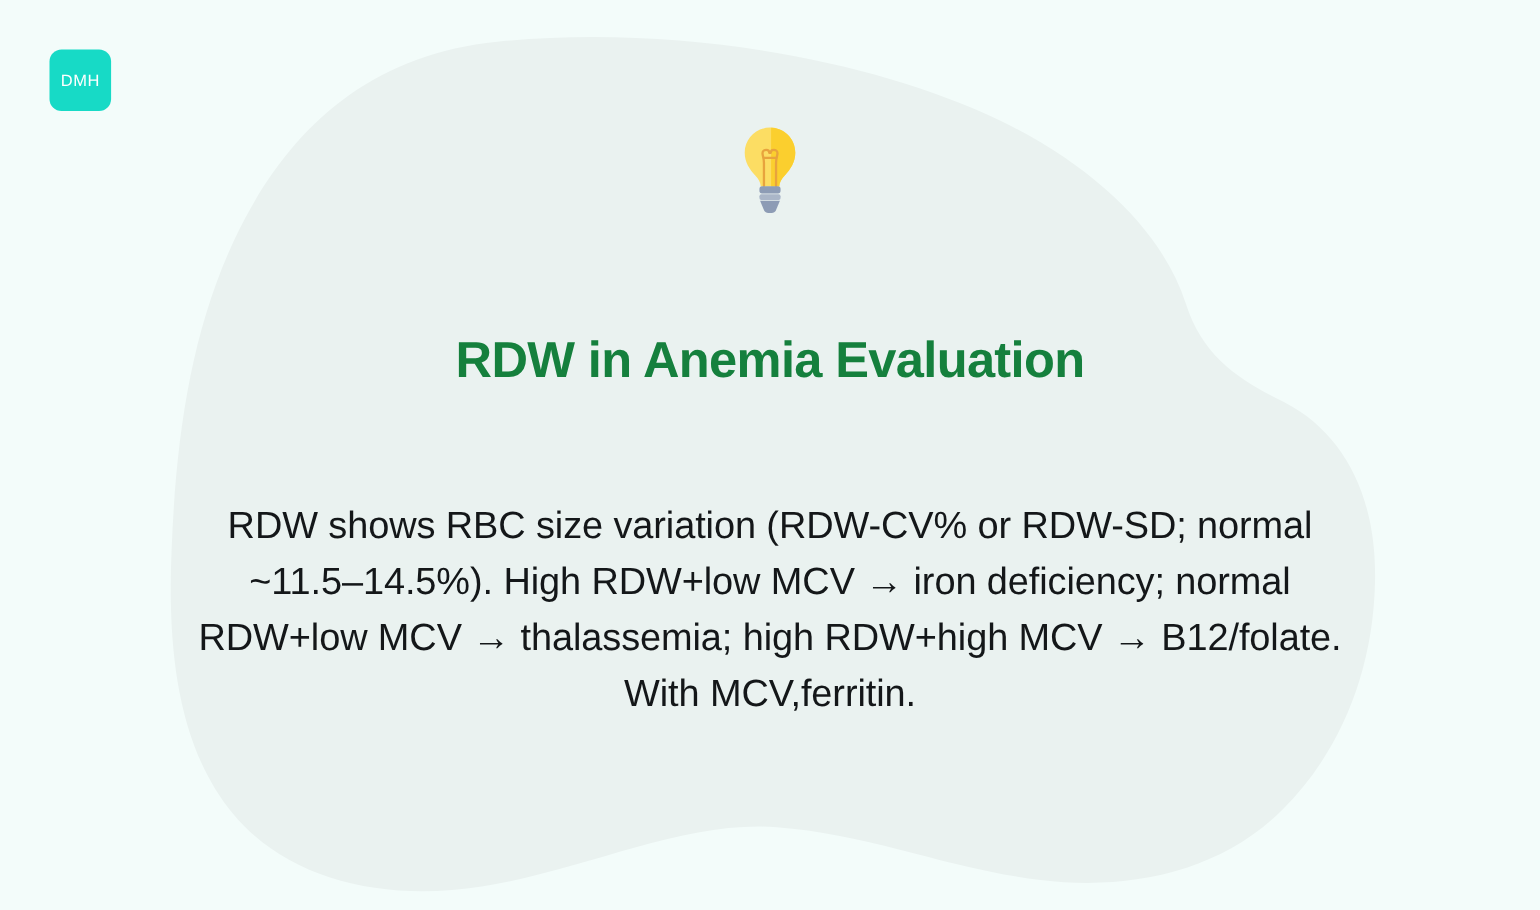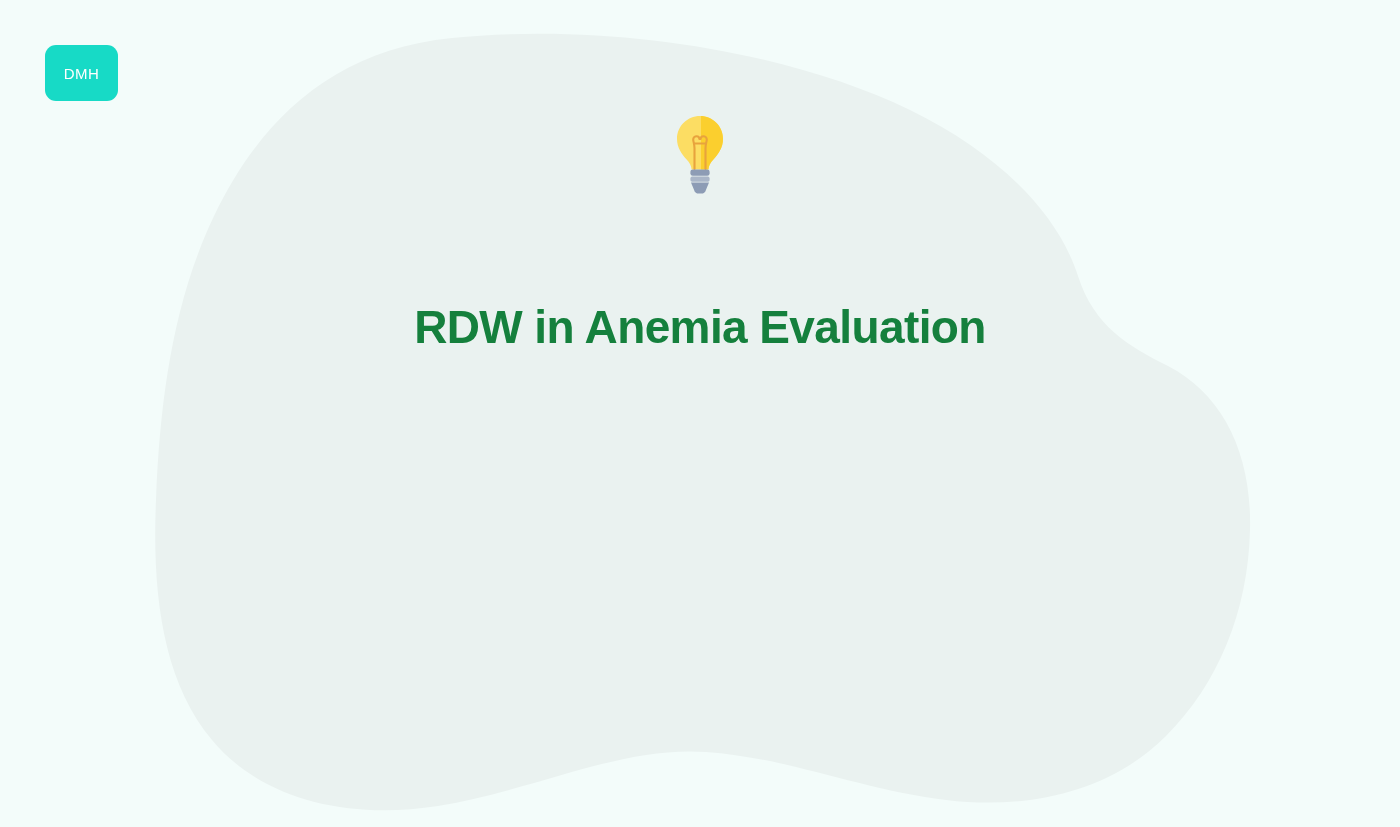--- a/index.html
+++ b/index.html
@@ -31,21 +31,21 @@
     height: 827px;
     z-index: 0;
     pointer-events: none;
   }
 
   
   #brand-badge {
     position: absolute;
     left: 45px;
     top: 45px;
-    width: 73px;
+    width: 56px;
     height: 56px;
     border-radius: 11px;
     background: #17dac6;
     display: flex;
     align-items: center;
     justify-content: center;
     z-index: 3;
   }
   #brand-badge-label {
     color: #ffffff;
@@ -152,15 +152,16 @@
       <path fill="none" stroke="#e8a33d" stroke-width="2.1" stroke-linecap="round" d="M20.8 31.5 L31.2 31.5"></path>
 
       <rect x="16.4" y="57.4" width="19.2" height="6.4" rx="2.4" fill="#8d9cb5"></rect>
       <rect x="16.4" y="64.6" width="19.2" height="5.2" rx="1.8" fill="#aab6c8"></rect>
       <path fill="#8d9cb5" d="M17.0 70.6 L35.0 70.6 L31.4 79.2 C30.6 80.8 29.2 81.6 27.6 81.6
                L24.4 81.6 C22.8 81.6 21.4 80.8 20.6 79.2 Z"></path>
     </svg>
 
     <h1 id="slide-title">RDW in Anemia Evaluation</h1>
 
+    <p id="slide-body">RDW shows RBC size variation (RDW-CV% or RDW-SD; normal ~11.5–14.5%). High RDW+low MCV → iron deficiency; normal RDW+low MCV → thalassemia; high RDW+high MCV → B12/folate. With MCV,ferritin.</p>
 
   </div>
 </div>
 
 </body></html>

